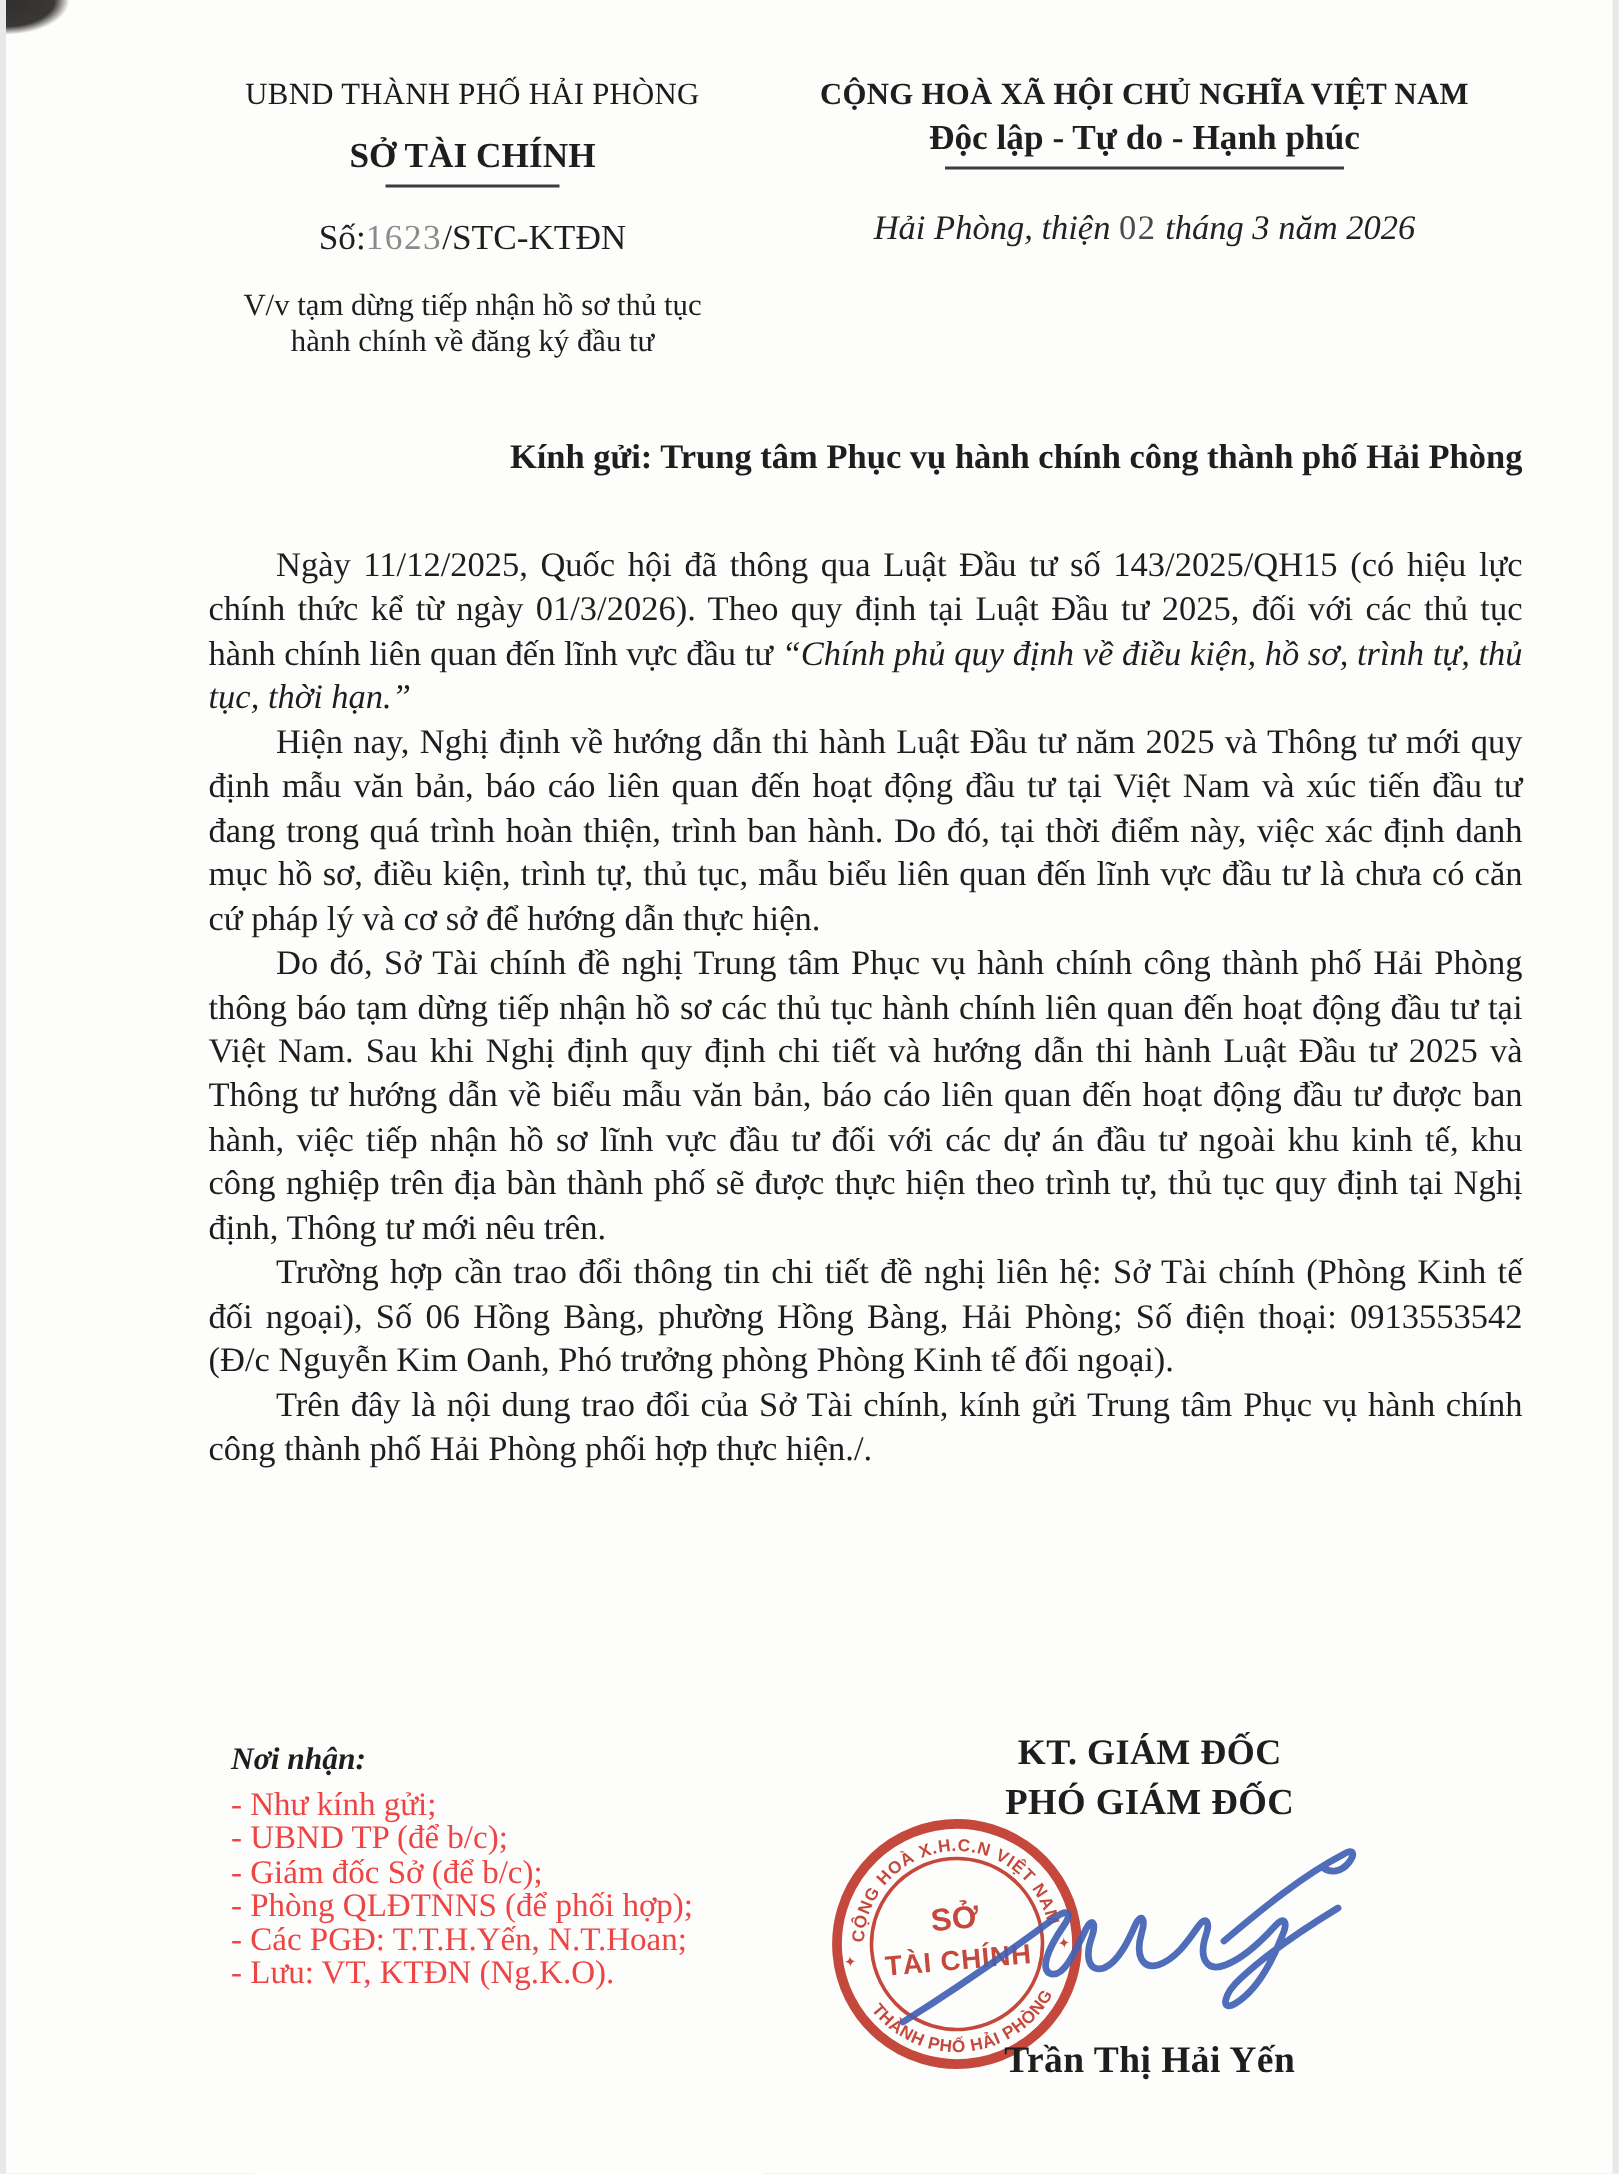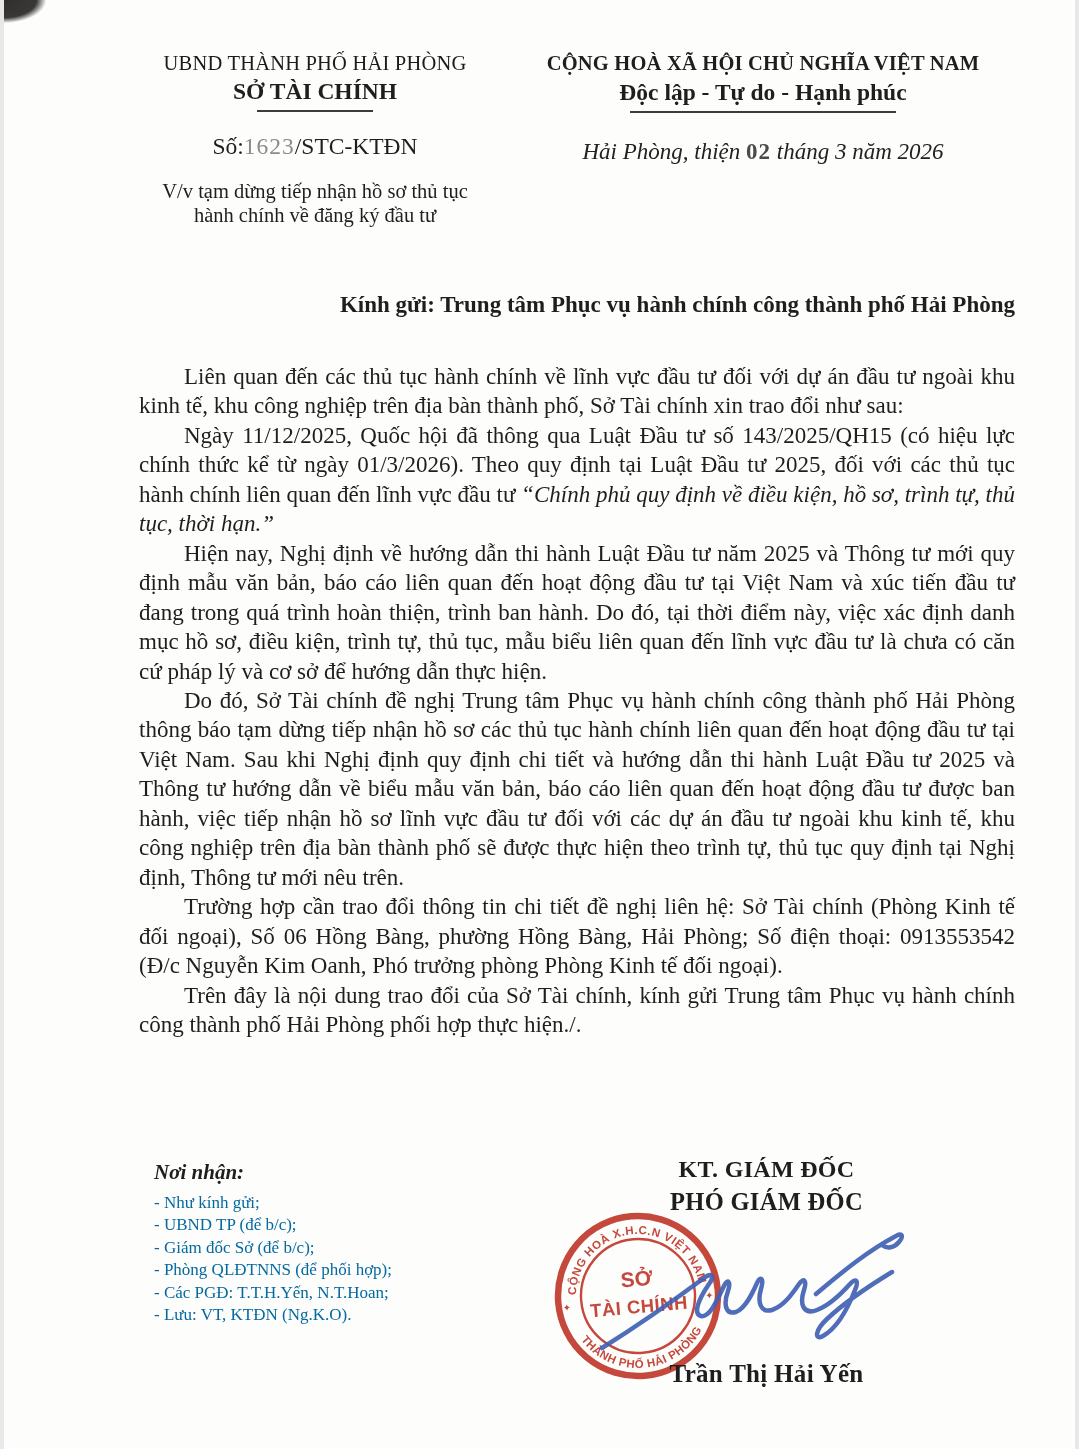--- a/index.html
+++ b/index.html
@@ -12,46 +12,46 @@
     color:#1e1e1e;
     overflow:hidden;
   }
   .corner-mark{
     position:absolute;top:0;left:0;width:44px;height:24px;
     background:radial-gradient(ellipse at top left,#2f2e2d 0%,#3a3836 52%,rgba(60,58,56,0) 68%);
   }
   
   .hdr-left{position:absolute;left:112px;top:52px;width:398px;text-align:center;}
   .org-parent{font-size:20.5px;letter-spacing:.2px;color:#1b1b1b;}
-  .org-name{font-size:23.5px;font-weight:bold;margin-top:3px;}
+  .org-name{font-size:23.5px;font-weight:bold;margin-top:16px;}
   .rule-left{width:116px;height:2px;background:#3c3c3c;margin:5px auto 0;}
   .doc-number{font-size:23.5px;margin-top:21px;}
   .doc-number .typed{color:#8b8b8b;letter-spacing:1px;}
   .subject{font-size:20.5px;line-height:24px;margin-top:19px;}
   .hdr-right{position:absolute;left:505px;top:52px;width:508px;text-align:center;}
   .motto-1{font-size:20.5px;font-weight:bold;letter-spacing:.2px;}
   .motto-2{font-size:23.5px;font-weight:bold;margin-top:4px;}
   .rule-right{width:266px;height:2px;background:#3c3c3c;margin:5px auto 0;}
   .dateline{font-size:23px;font-style:italic;margin-top:26px;color:#222;}
-  .dateline .typed-day{font-style:normal;font-weight:bold;color:#4a4a4a;letter-spacing:1px;}
+  .dateline .typed-day{font-style:normal;font-weight:normal;color:#4a4a4a;letter-spacing:1px;}
   
   .salutation{
     position:absolute;left:135px;top:292px;width:876px;
     text-align:right;font-weight:bold;font-size:23px;
   }
   .body-text{
     position:absolute;left:135px;top:362px;width:876px;
     font-size:23px;line-height:29.45px;text-align:justify;
   }
   .body-text p{margin:0;text-indent:45px;}
   .body-text .it{font-style:italic;}
   
   .recipients{position:absolute;left:150px;top:1160px;width:360px;}
   .recipients-label{font-size:21px;font-weight:bold;font-style:italic;}
-  .recipients-list{font-size:17px;line-height:22.4px;margin-top:7px;color:#0369a1;}
+  .recipients-list{font-size:22px;line-height:22.4px;margin-top:7px;color:#ef4444;}
   .sig-block{position:absolute;left:595px;top:1156px;width:335px;text-align:center;}
   .sig-title-1{font-size:24px;font-weight:bold;letter-spacing:.3px;}
   .sig-title-2{font-size:24.5px;font-weight:bold;letter-spacing:.3px;margin-top:5px;}
   .sig-name{
     position:absolute;left:595px;top:1360px;width:335px;text-align:center;
     font-size:25px;font-weight:bold;letter-spacing:.3px;z-index:5;
   }
   .stamp-wrap{position:absolute;left:548px;top:1210px;width:172px;height:172px;
     transform:rotate(-5deg);opacity:.92;z-index:2;}
   .sign-wrap{position:absolute;left:550px;top:1220px;width:360px;height:135px;z-index:3;}
@@ -77,21 +77,20 @@
   <div class="hdr-right">
     <div class="motto-1">CỘNG HOÀ XÃ HỘI CHỦ NGHĨA VIỆT NAM</div>
     <div class="motto-2">Độc lập - Tự do - Hạnh phúc</div>
     <div class="rule-right"></div>
     <div class="dateline"><span>Hải Phòng, thiện </span><span class="typed-day">02</span><span> tháng 3 năm 2026</span></div>
   </div>
 
   <div class="salutation">Kính gửi: Trung tâm Phục vụ hành chính công thành phố Hải Phòng</div>
 
   <div class="body-text">
-    <p><span>Liên quan đến các thủ tục hành chính về lĩnh vực đầu tư đối với dự án đầu tư ngoài khu kinh tế, khu công nghiệp trên địa bàn thành phố, Sở Tài chính xin trao đổi như sau:</span><span class="it"></span></p>
     <p><span>Ngày 11/12/2025, Quốc hội đã thông qua Luật Đầu tư số 143/2025/QH15 (có hiệu lực chính thức kể từ ngày 01/3/2026). Theo quy định tại Luật Đầu tư 2025, đối với các thủ tục hành chính liên quan đến lĩnh vực đầu tư </span><span class="it">“Chính phủ quy định về điều kiện, hồ sơ, trình tự, thủ tục, thời hạn.”</span></p>
     <p><span>Hiện nay, Nghị định về hướng dẫn thi hành Luật Đầu tư năm 2025 và Thông tư mới quy định mẫu văn bản, báo cáo liên quan đến hoạt động đầu tư tại Việt Nam và xúc tiến đầu tư đang trong quá trình hoàn thiện, trình ban hành. Do đó, tại thời điểm này, việc xác định danh mục hồ sơ, điều kiện, trình tự, thủ tục, mẫu biểu liên quan đến lĩnh vực đầu tư là chưa có căn cứ pháp lý và cơ sở để hướng dẫn thực hiện.</span><span class="it"></span></p>
     <p><span>Do đó, Sở Tài chính đề nghị Trung tâm Phục vụ hành chính công thành phố Hải Phòng thông báo tạm dừng tiếp nhận hồ sơ các thủ tục hành chính liên quan đến hoạt động đầu tư tại Việt Nam. Sau khi Nghị định quy định chi tiết và hướng dẫn thi hành Luật Đầu tư 2025 và Thông tư hướng dẫn về biểu mẫu văn bản, báo cáo liên quan đến hoạt động đầu tư được ban hành, việc tiếp nhận hồ sơ lĩnh vực đầu tư đối với các dự án đầu tư ngoài khu kinh tế, khu công nghiệp trên địa bàn thành phố sẽ được thực hiện theo trình tự, thủ tục quy định tại Nghị định, Thông tư mới nêu trên.</span><span class="it"></span></p>
     <p><span>Trường hợp cần trao đổi thông tin chi tiết đề nghị liên hệ: Sở Tài chính (Phòng Kinh tế đối ngoại), Số 06 Hồng Bàng, phường Hồng Bàng, Hải Phòng; Số điện thoại: 0913553542 (Đ/c Nguyễn Kim Oanh, Phó trưởng phòng Phòng Kinh tế đối ngoại).</span><span class="it"></span></p>
     <p><span>Trên đây là nội dung trao đổi của Sở Tài chính, kính gửi Trung tâm Phục vụ hành chính công thành phố Hải Phòng phối hợp thực hiện./.</span><span class="it"></span></p>
   </div>
 
   <div class="recipients">
     <div class="recipients-label">Nơi nhận:</div>
     <div class="recipients-list">

